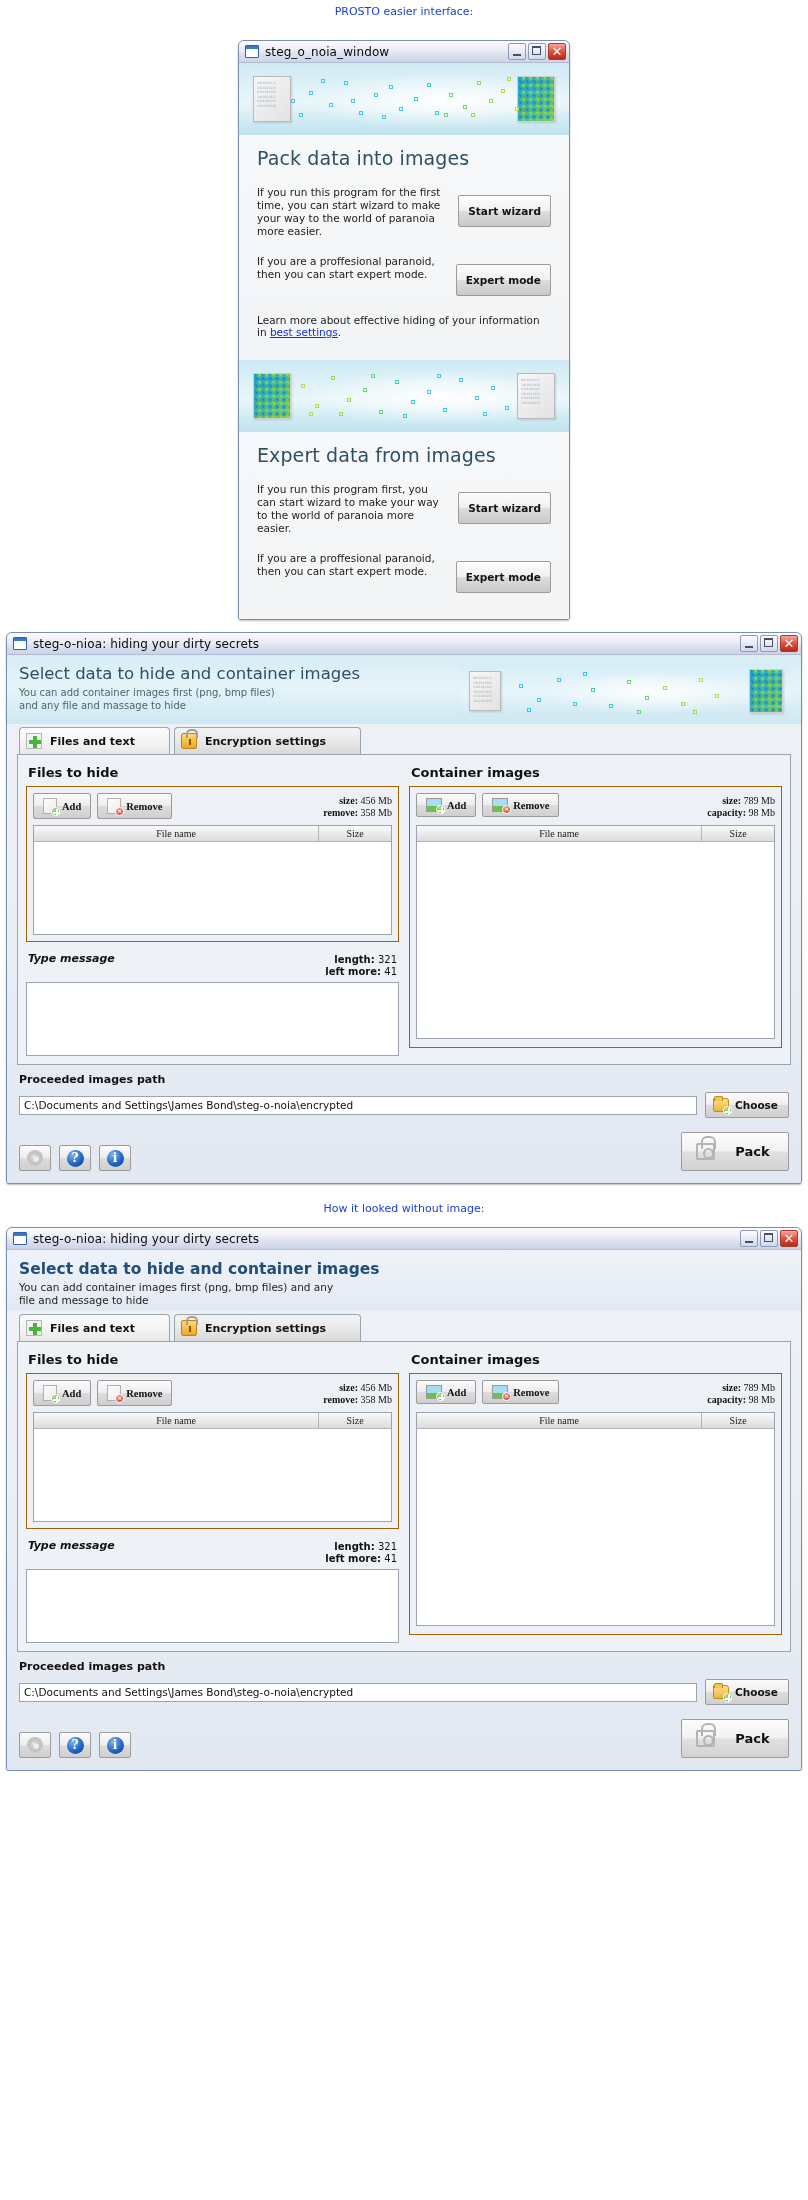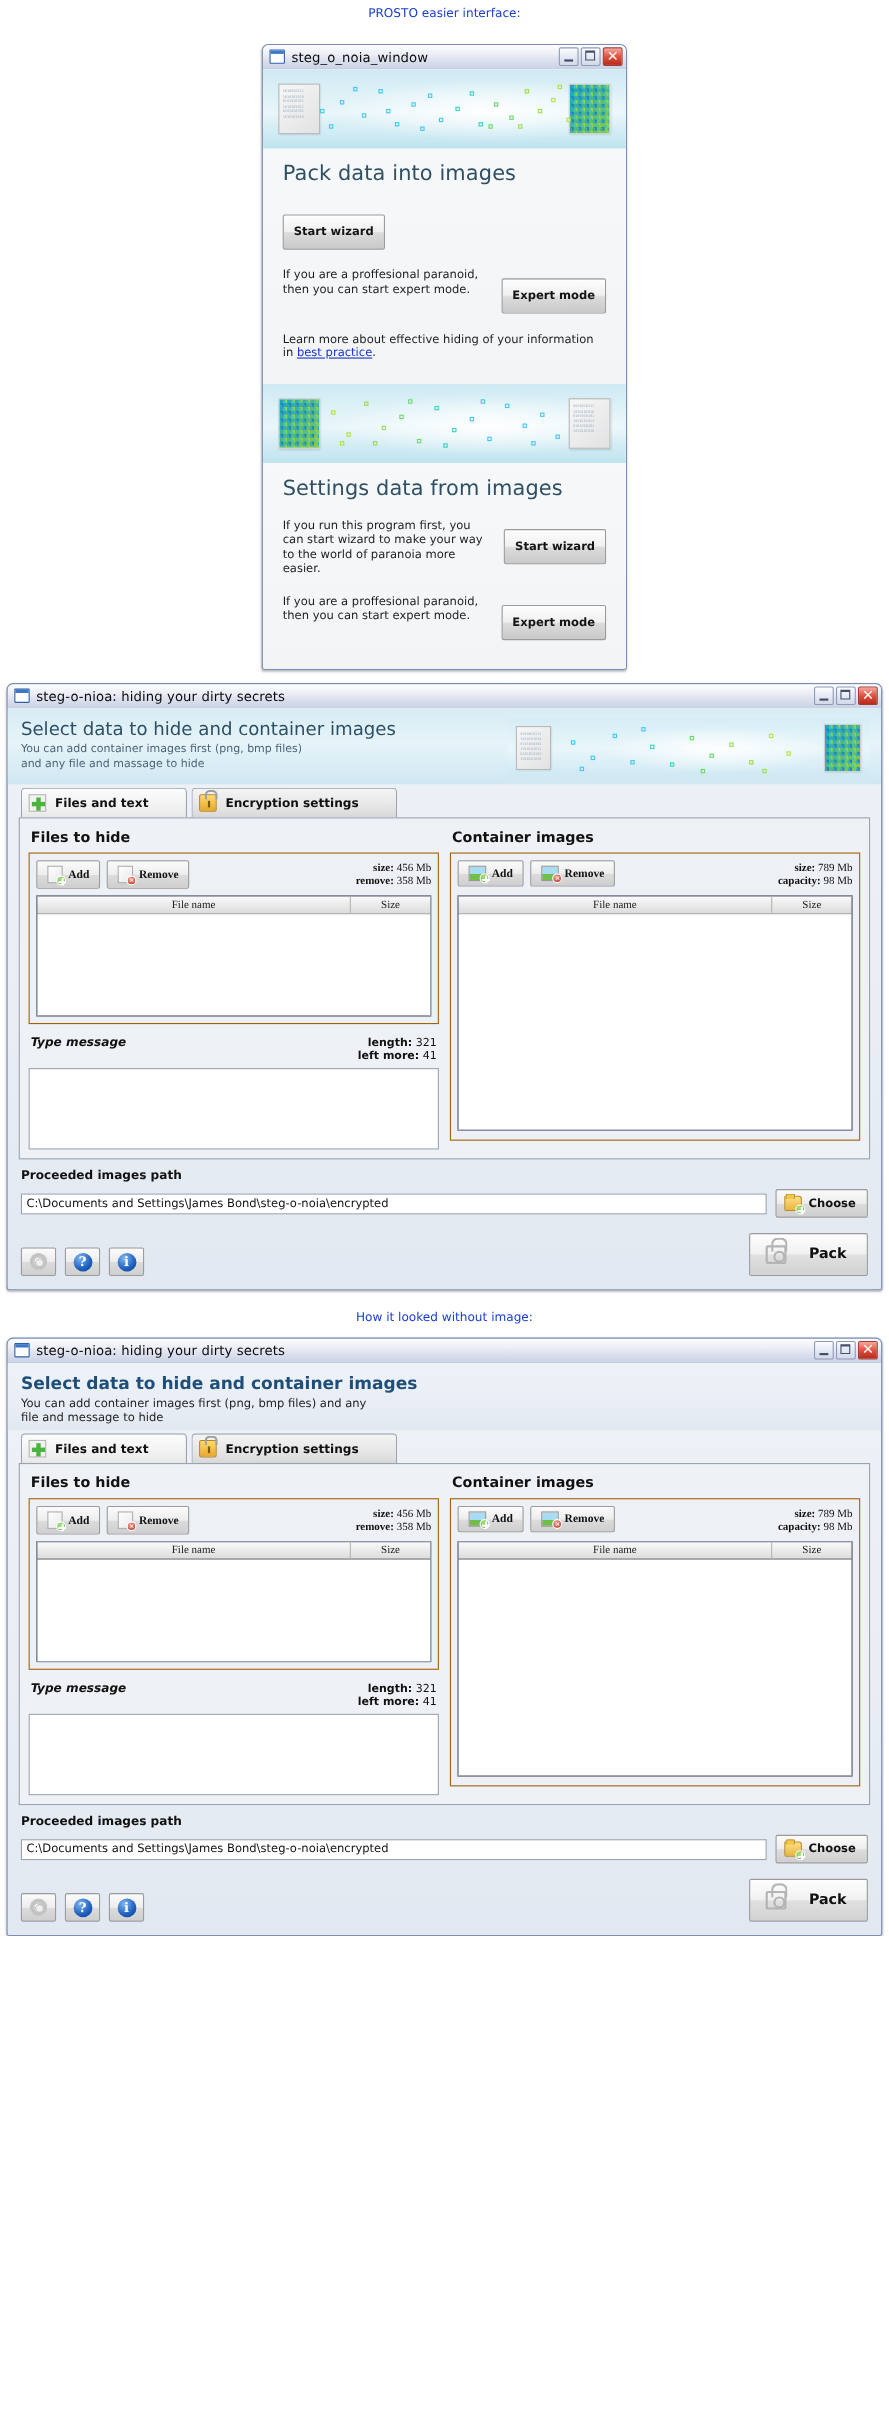--- a/index.html
+++ b/index.html
@@ -224,21 +224,21 @@
   }
   .badge-g { background: radial-gradient(circle at 35% 30%,#a8e67d,#3d9a20); }
   .badge-r { background: radial-gradient(circle at 35% 30%,#f2a097,#c02a18); }
   .badge-g::after{content:"";position:absolute;left:3.5px;top:1px;width:2px;height:7px;background:#fff;}
   .badge-g::before{content:"";position:absolute;left:1px;top:3.5px;width:7px;height:2px;background:#fff;}
   .badge-r::after{content:"\00d7";position:absolute;inset:0;color:#fff;font-size:8px;line-height:8px;text-align:center;font-weight:bold;}
 
   .stats { margin-left:auto; text-align:right; font-size:10px; line-height:12px; color:#111; padding-top:2px; white-space:nowrap;}
   .stats b { font-weight:bold; }
 
-  .table { border:1px solid #9aa3b0; background:#0f172a; margin-top:6px; }
+  .table { border:1px solid #9aa3b0; background:#8b5cf6; margin-top:6px; }
   .thead { display:flex; background: linear-gradient(to bottom,#fafafa,#e9e9e9 55%,#dcdcdc); border-bottom:1px solid #b5b5b5; }
   .th { font-size:10px; color:#222; text-align:center; padding:2px 0; }
   .th.name { flex:1 1 auto; border-right:1px solid #b5b5b5; }
   .th.size { width: 72px; flex:none; }
   .tbody { height: 92px; background:#fff; }
   .tbody.tall { height: 196px; }
 
   .msg-head { display:flex; align-items:flex-start; padding: 10px 2px 4px 2px; }
   .msg-title { font-size:11px;font-weight:bold;color:#111;font-style:italic; }
   .msg-area { border:1px solid #9aa3b0; background:#fff; height: 74px; }
@@ -364,30 +364,31 @@
               <i style="left:205px;top:50px;color:#6dd86a"></i>
             <i style="left:232px;top:50px;color:#9bdd4a"></i>
               <i style="left:268px;top:14px;color:#b6e03b"></i>
           </span>
         </div>
 
         <div class="w1-section">
           <div class="w1-h2">Pack data into images</div>
 
           <div class="w1-row">
+            <div class="w1-text">If you run this program for the first time, you can start wizard to make your way to the world of paranoia more easier.</div>
             <div class="btn3d">Start wizard</div>
           </div>
 
           <div class="w1-row">
             <div class="w1-text">If you are a proffesional paranoid, then you can start expert mode.</div>
             <div class="btn3d">Expert mode</div>
           </div>
 
           <div class="w1-learn">
-            <span>Learn more about effective hiding of your information in </span><a href="#">best practice</a><span>.</span>
+            <span>Learn more about effective hiding of your information in </span><a href="#">best settings</a><span>.</span>
           </div>
         </div>
 
         <div class="banner flow-left">
           <span class="img" style="left:14px;"></span>
           <span class="doc" style="right:14px;"></span>
           <span class="dots">
             <i style="left:62px;top:24px;color:#b6e03b"></i>
               <i style="left:76px;top:44px;color:#b6e03b"></i>
             <i style="left:92px;top:16px;color:#9bdd4a"></i>
@@ -405,21 +406,21 @@
             <i style="left:70px;top:52px;color:#b6e03b"></i>
               <i style="left:100px;top:52px;color:#9bdd4a"></i>
             <i style="left:132px;top:14px;color:#6dd86a"></i>
               <i style="left:164px;top:54px;color:#35d3c0"></i>
             <i style="left:198px;top:14px;color:#3fc8f0"></i>
               <i style="left:244px;top:52px;color:#3fc8f0"></i>
           </span>
         </div>
 
         <div class="w1-section">
-          <div class="w1-h2">Settings data from images</div>
+          <div class="w1-h2">Expert data from images</div>
 
           <div class="w1-row">
             <div class="w1-text">If you run this program first, you can start wizard to make your way to the world of paranoia more easier.</div>
             <div class="btn3d">Start wizard</div>
           </div>
 
           <div class="w1-row">
             <div class="w1-text">If you are a proffesional paranoid, then you can start expert mode.</div>
             <div class="btn3d">Expert mode</div>
           </div>

